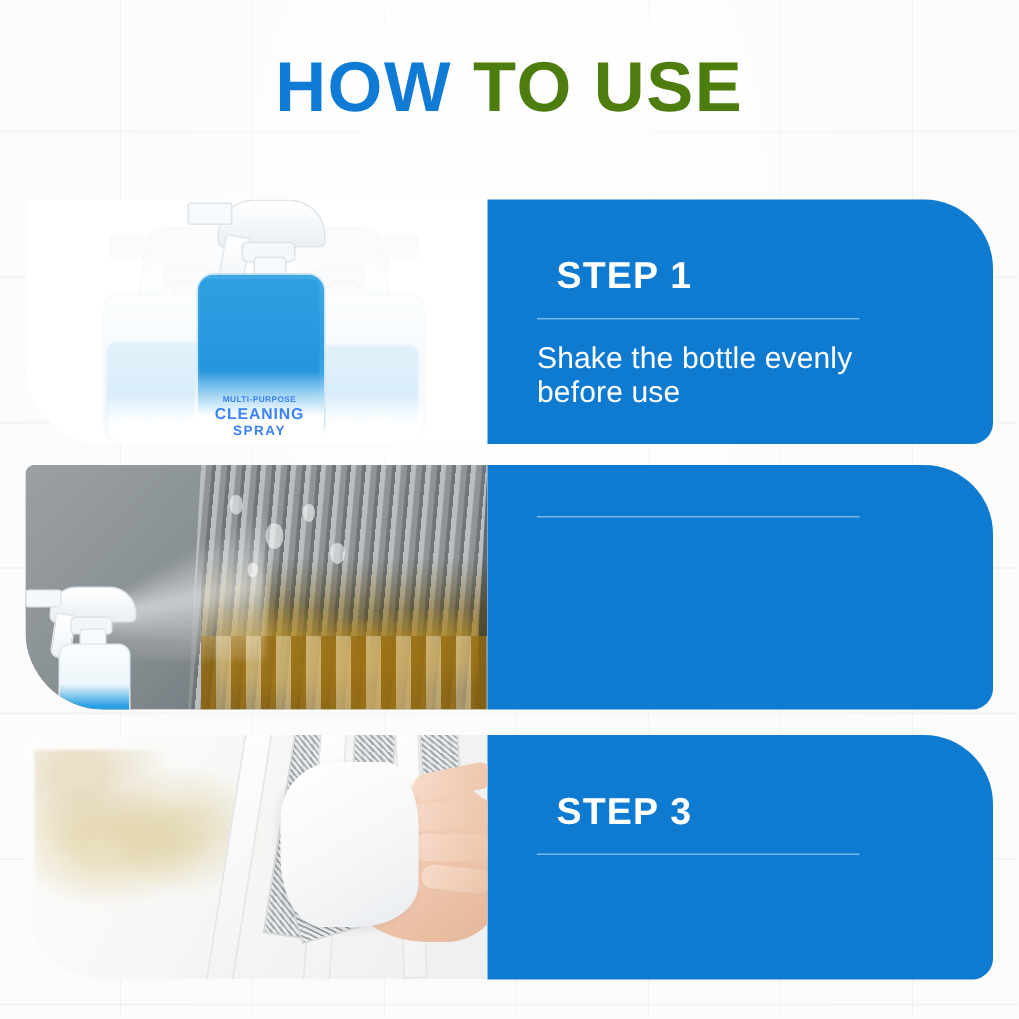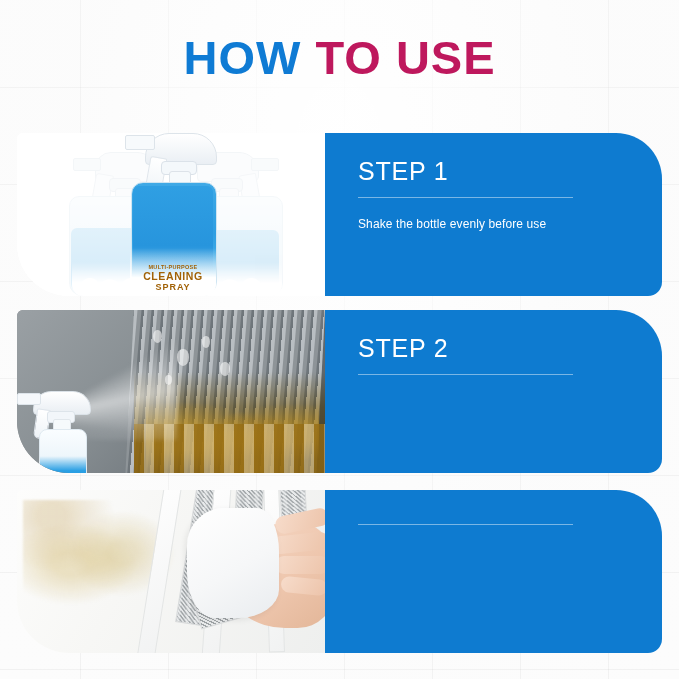--- a/index.html
+++ b/index.html
@@ -52,21 +52,21 @@
     letter-spacing: 0.5px;
   }
   .header .title {
     font-size: 47px;
     font-weight: bold;
     line-height: 54px;
     white-space: nowrap;
     letter-spacing: 1px;
   }
   .title-accent { color: #0F7BD4; }
-  .title-rest   { color: #be185d; }
+  .title-rest   { color: #4d7c0f; }
 
   
   .step-row {
     position: absolute;
     left: 17px;
     width: 645px;
     height: 163px;
     display: flex;
   }
   .row-1 { top: 133px; }
@@ -89,34 +89,34 @@
     position: relative;
     flex: 1 1 auto;
     background: #0E7BD0;
     border-radius: 0 46px 14px 0;
     padding: 23px 26px 0 33px;
     box-sizing: border-box;
     color: #ffffff;
   }
   .step-title {
     font-size: 25px;
-    font-weight: normal;
+    font-weight: bold;
     letter-spacing: 0.8px;
     line-height: 30px;
-    margin: 0;
+    margin: 13px;
   }
   .step-divider {
     margin-top: 11px;
     width: 215px;
     height: 1px;
     background: rgba(255,255,255,0.45);
   }
   .step-desc {
     margin-top: 15px;
-    font-size: 12px;
+    font-size: 20px;
     line-height: 23px;
     font-weight: 500;
     max-width: 230px;
     letter-spacing: 0.1px;
   }
 
   
   .s1-scene {
     position: absolute;
     inset: 0;
@@ -177,21 +177,21 @@
   .b-left  { left: 52px;  width: 96px;  height: 150px; }
   .b-right { left: 172px; width: 96px;  height: 150px; }
   .b-main  { left: 110px; width: 92px;  height: 165px; z-index: 4; }
 
   .label-wrap {
     position: absolute;
     left: 0;
     right: 0;
     bottom: 4px;
     text-align: center;
-    color: #a16207;
+    color: #3b82f6;
     z-index: 6;
   }
   .label-sm {
     font-size: 5.5px;
     font-weight: bold;
     letter-spacing: 0.3px;
     line-height: 7px;
   }
   .label-lg {
     font-size: 10.5px;
@@ -450,21 +450,20 @@
           <div style="position:absolute; left:-4px; top:2px; width:22px; height:10px; background:#f5f8fb; border:1px solid #dde4ea; border-radius:2px;"></div>
           <div style="position:absolute; left:14px; top:18px; width:12px; height:28px; background:linear-gradient(to bottom,#ffffff,#eef3f7); border:1px solid #e0e6ec; border-radius:3px 2px 12px 8px; transform:rotate(8deg);"></div>
           <div style="position:absolute; left:26px; top:20px; width:26px; height:10px; background:#f2f6fa; border:1px solid #dde4ea; border-radius:3px;"></div>
           <div style="position:absolute; left:32px; top:28px; width:16px; height:12px; background:#f6fafc; border:1px solid #e1e7ec; border-radius:2px;"></div>
           <div style="position:absolute; left:18px; top:38px; width:46px; height:58px; background:linear-gradient(to bottom,#fafdff 0%,#eef6fb 45%,#2ba0e4 70%,#1f93da 100%); border:1px solid #dfe9f0; border-radius:8px 8px 10px 10px;"></div>
         </div>
       </div>
     </div>
 
     <div class="step-card">
-      <div class="step-title">STEP 2</div>
       <div class="step-divider"></div>
     </div>
   </div>
 
   <div class="step-row row-3">
 
     <div class="step-photo">
       <div class="s3-scene">
         <div class="s3-stain"></div>
 
@@ -480,17 +479,18 @@
         <div class="s3-finger" style="right:-4px; top:22px;  width:54px; height:18px; transform:rotate(-12deg);"></div>
         <div class="s3-finger" style="right:-4px; top:44px;  width:58px; height:18px; transform:rotate(-6deg);"></div>
         <div class="s3-finger" style="right:-4px; top:66px;  width:54px; height:18px; transform:rotate(0deg);"></div>
         <div class="s3-finger" style="right:-2px; top:88px;  width:46px; height:16px; transform:rotate(6deg);"></div>
 
         <div class="s3-cloth"></div>
       </div>
     </div>
 
     <div class="step-card">
+      <div class="step-title">STEP 3</div>
       <div class="step-divider"></div>
     </div>
   </div>
 
 </div>
 
 </body></html>

